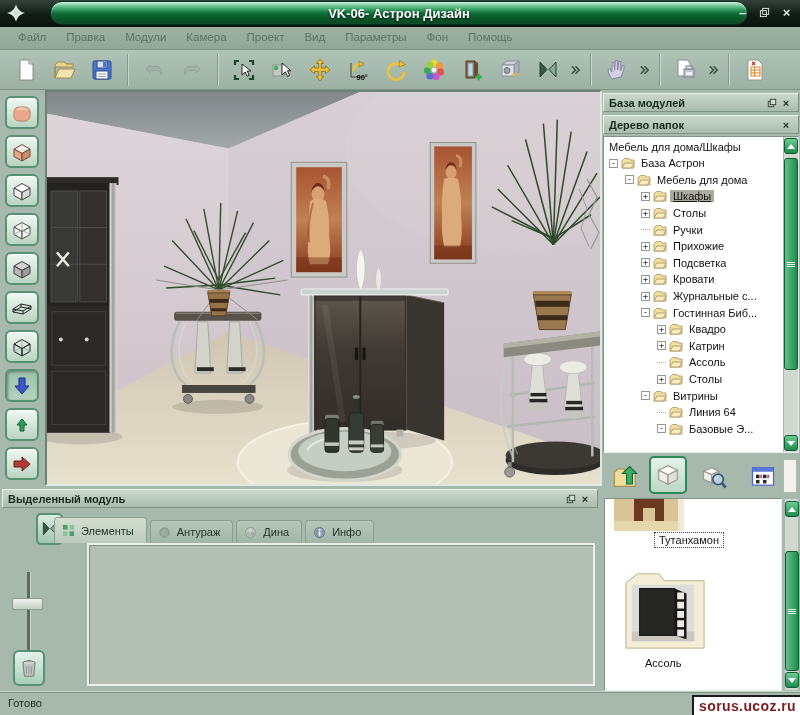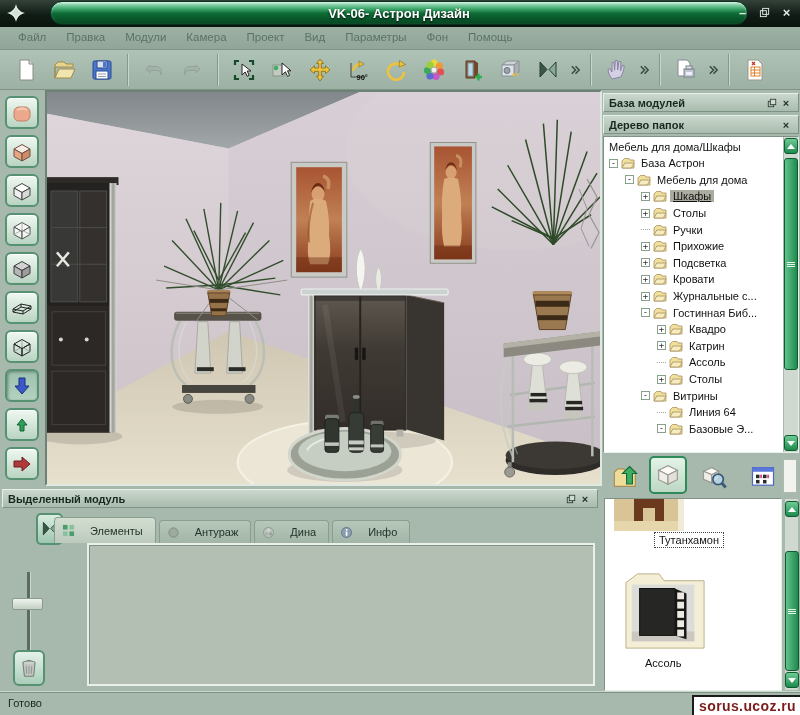--- a/index.html
+++ b/index.html
@@ -89,21 +89,21 @@
   .thumb-label.t1 { left:36px; top:157px; }
   #thumb-scroll { position:absolute; left:182px; top:408px; width:15px; height:193px; background:#cfd9d0; border:1px solid #a8b8ac; }
 
   
   #bottom-panel { left:2px; top:488px; width:597px; height:202px; }
   #bp-header { left:0; top:1px; width:596px;justify-content:space-between; }
   #mirror-btn { position:absolute; left:34px; top:25px; width:27px; height:32px; border:2px solid #569272; border-radius:5px;
     background:linear-gradient(180deg,#d9ece0,#9ec6b0); display:flex; align-items:center; justify-content:center; }
   #mirror-btn svg { width:20px; height:20px; }
   #tabs { position:absolute; left:52px; top:29px; display:flex; align-items:flex-end; height:26px; }
-  .tab { height:23px; margin-right:3px; padding:0 12px 0 7px; display:flex; align-items:center; gap:15px; font-size:11px; color:#20342a;
+  .tab { height:23px; margin-right:3px; padding:0 12px 0 7px; display:flex; align-items:center; gap:6px; font-size:11px; color:#20342a;
     background:linear-gradient(180deg,#b7c8ba,#a2b5a6); border:1px solid #8a9e90; border-bottom:none; border-radius:4px 4px 0 0; }
   .tab svg { width:13px; height:13px; }
   .tab.active { height:26px; background:linear-gradient(180deg,#d2decf,#bccabe); }
   #bp-content { position:absolute; left:85px; top:55px; width:508px; height:143px; background:#b2bfb2; border:2px solid #e9f0ea; box-shadow:inset 1px 1px 0 #7e9285; }
   #slider-track { position:absolute; left:25px; top:84px; width:3px; height:88px; background:#5c6c60; box-shadow:1px 0 0 #cdd9cf; }
   #slider-thumb { position:absolute; left:10px; top:110px; width:31px; height:12px; background:linear-gradient(180deg,#eef3ee,#c4d0c4); border:1px solid #8a9a8c; border-radius:2px; }
   #trash-btn { position:absolute; left:11px; top:162px; width:32px; height:36px; border:2px solid #569272; border-radius:6px;
     background:linear-gradient(180deg,#e4f2e9,#aacdb9); display:flex; align-items:center; justify-content:center; }
   #trash-btn svg { width:22px; height:22px; }
 

